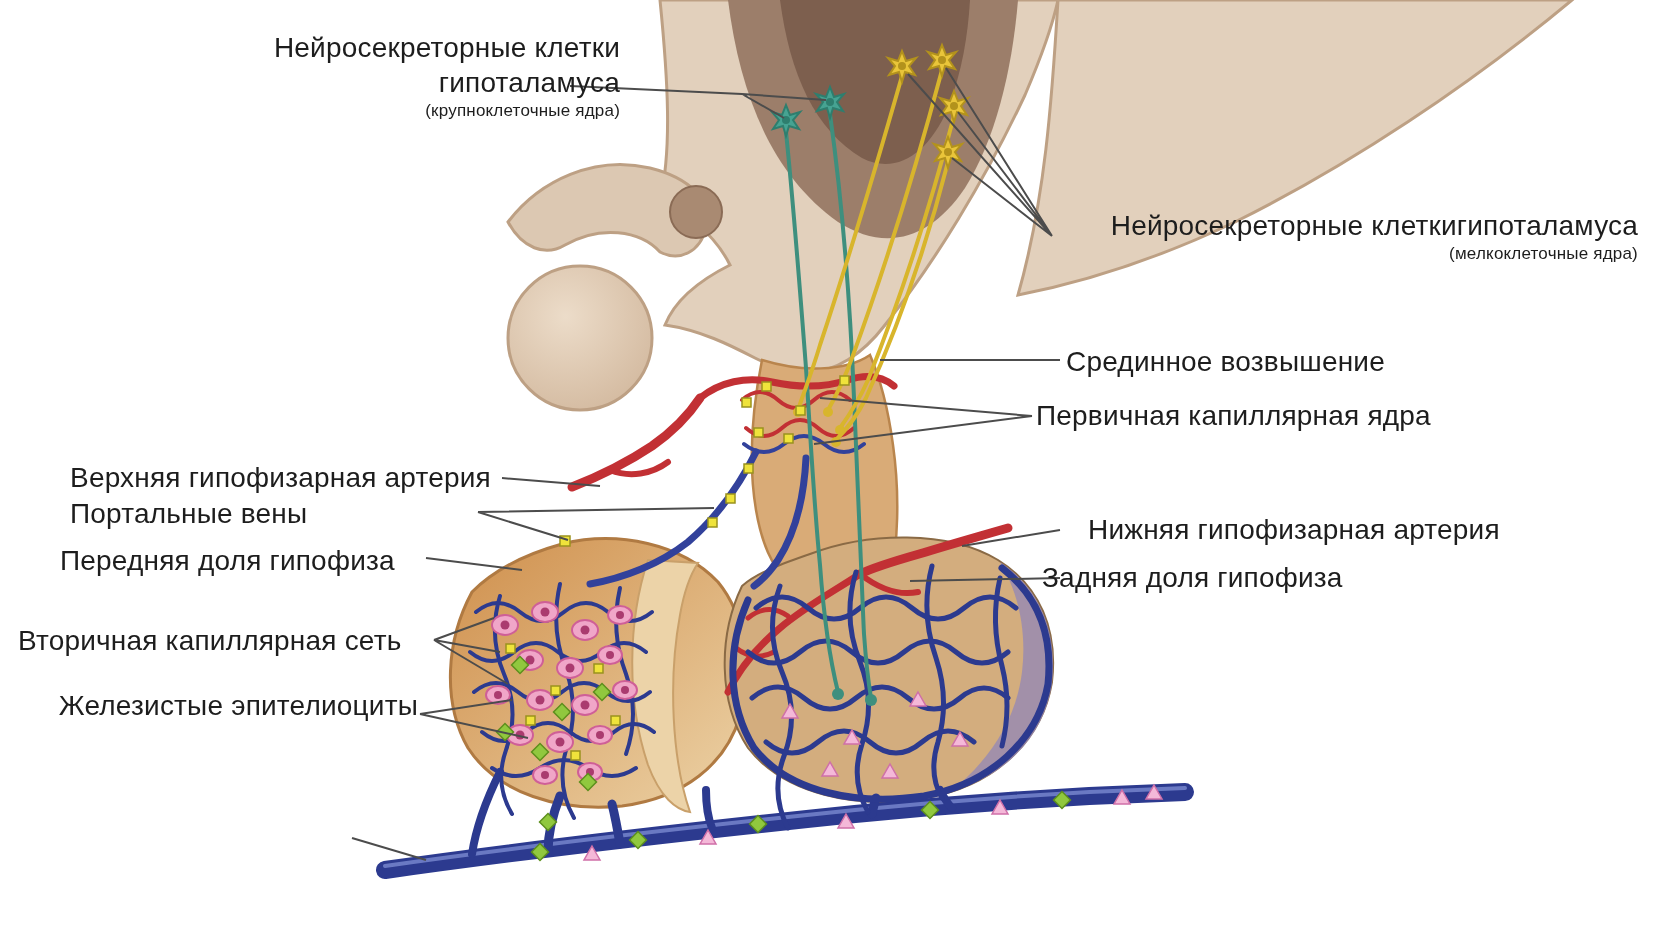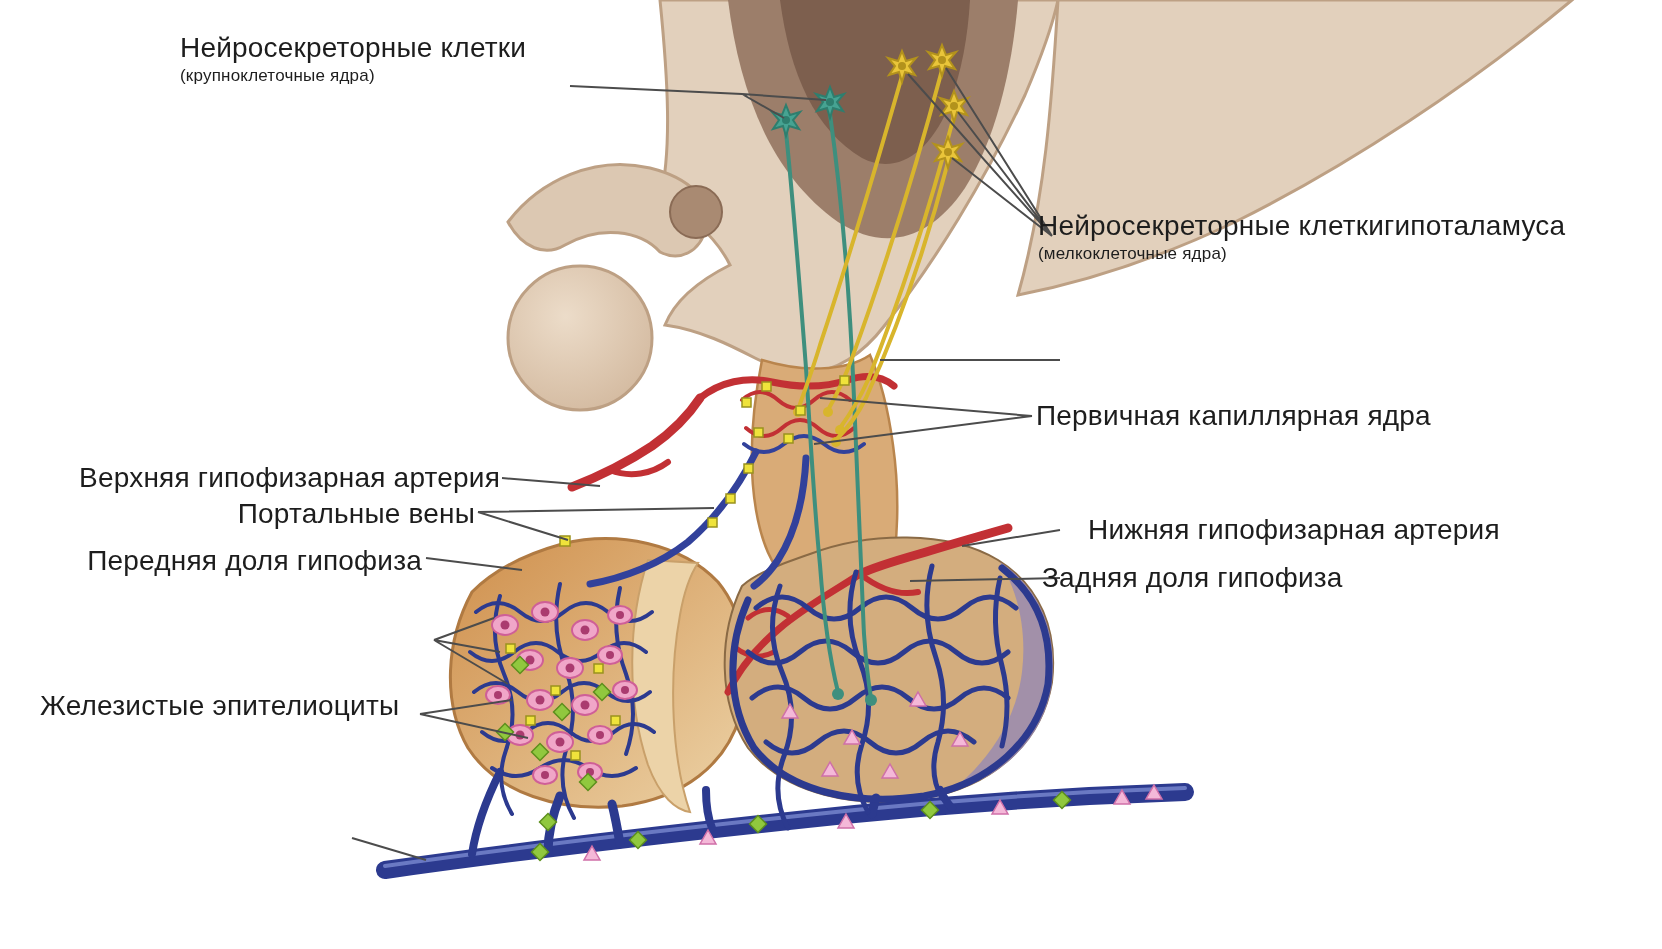--- a/index.html
+++ b/index.html
@@ -1,22 +1,22 @@
 <!DOCTYPE html>
 <html><head>
 <meta charset="utf-8">
 <style>
   html,body{margin:0;padding:0;background:#ffffff;}
   body{font-family:"Liberation Sans",sans-serif;}
   .stage{position:relative;width:1662px;height:949px;background:#ffffff;overflow:hidden;}
   .stage > svg{position:absolute;left:0;top:0;}
   .label{position:absolute;color:#1d1d1d;font-size:28px;line-height:1.25;letter-spacing:.2px;}
   .label .sub{font-size:17px;}
-  .t-center{text-align:left;}
-  .t-right{text-align:right;}
+  .t-center{text-align:right;}
+  .t-right{}
 </style>
 </head>
 <body>
 
 <div class="stage">
 
 <svg width="1662" height="949" viewBox="0 0 1662 949">
   <defs>
     <linearGradient id="gradAnt" x1="0" y1="0" x2="1" y2="1">
       <stop offset="0" stop-color="#cf8f4c"></stop>
@@ -239,40 +239,43 @@
     <path d="M1060,530 L962,546"></path>
     <path d="M1060,578 L910,581"></path>
     <path d="M434,640 L494,618 M434,640 L500,652 M434,640 L508,684"></path>
     <path d="M420,714 L512,700 M420,714 L528,738"></path>
     <path d="M352,838 L426,860"></path>
   </g>
 </svg>
 
 <div class="label t-center" style="left:180px;top:30px;width:440px">
   <div>Нейросекреторные клетки</div>
+  <div>гипоталамуса</div>
   <div class="sub">(крупноклеточные ядра)</div>
 </div>
 
 <div class="label t-center" style="left:1038px;top:208px;width:600px">
   <div>Нейросекреторные клеткигипоталамуса</div>
   <div class="sub">(мелкоклеточные ядра)</div>
 </div>
 
+<div class="label" style="left:1066px;top:344px">Срединное возвышение</div>
 
 <div class="label" style="left:1036px;top:398px">Первичная капиллярная ядра</div>
 
 <div class="label t-right" style="left:70px;top:460px;width:430px">Верхняя гипофизарная артерия</div>
 
 <div class="label t-right" style="left:70px;top:496px;width:405px">Портальные вены</div>
 
 <div class="label t-right" style="left:60px;top:543px;width:362px">Передняя доля гипофиза</div>
 
 <div class="label" style="left:1088px;top:512px">Нижняя гипофизарная артерия</div>
 
 <div class="label" style="left:1042px;top:560px">Задняя доля гипофиза</div>
 
+<div class="label t-right" style="left:18px;top:623px;width:412px">Вторичная капиллярная сеть</div>
 
 <div class="label t-center" style="left:40px;top:688px;width:378px">
   <div>Железистые эпителиоциты</div>
 </div>
 
 
 </div>
 
 </body></html>

